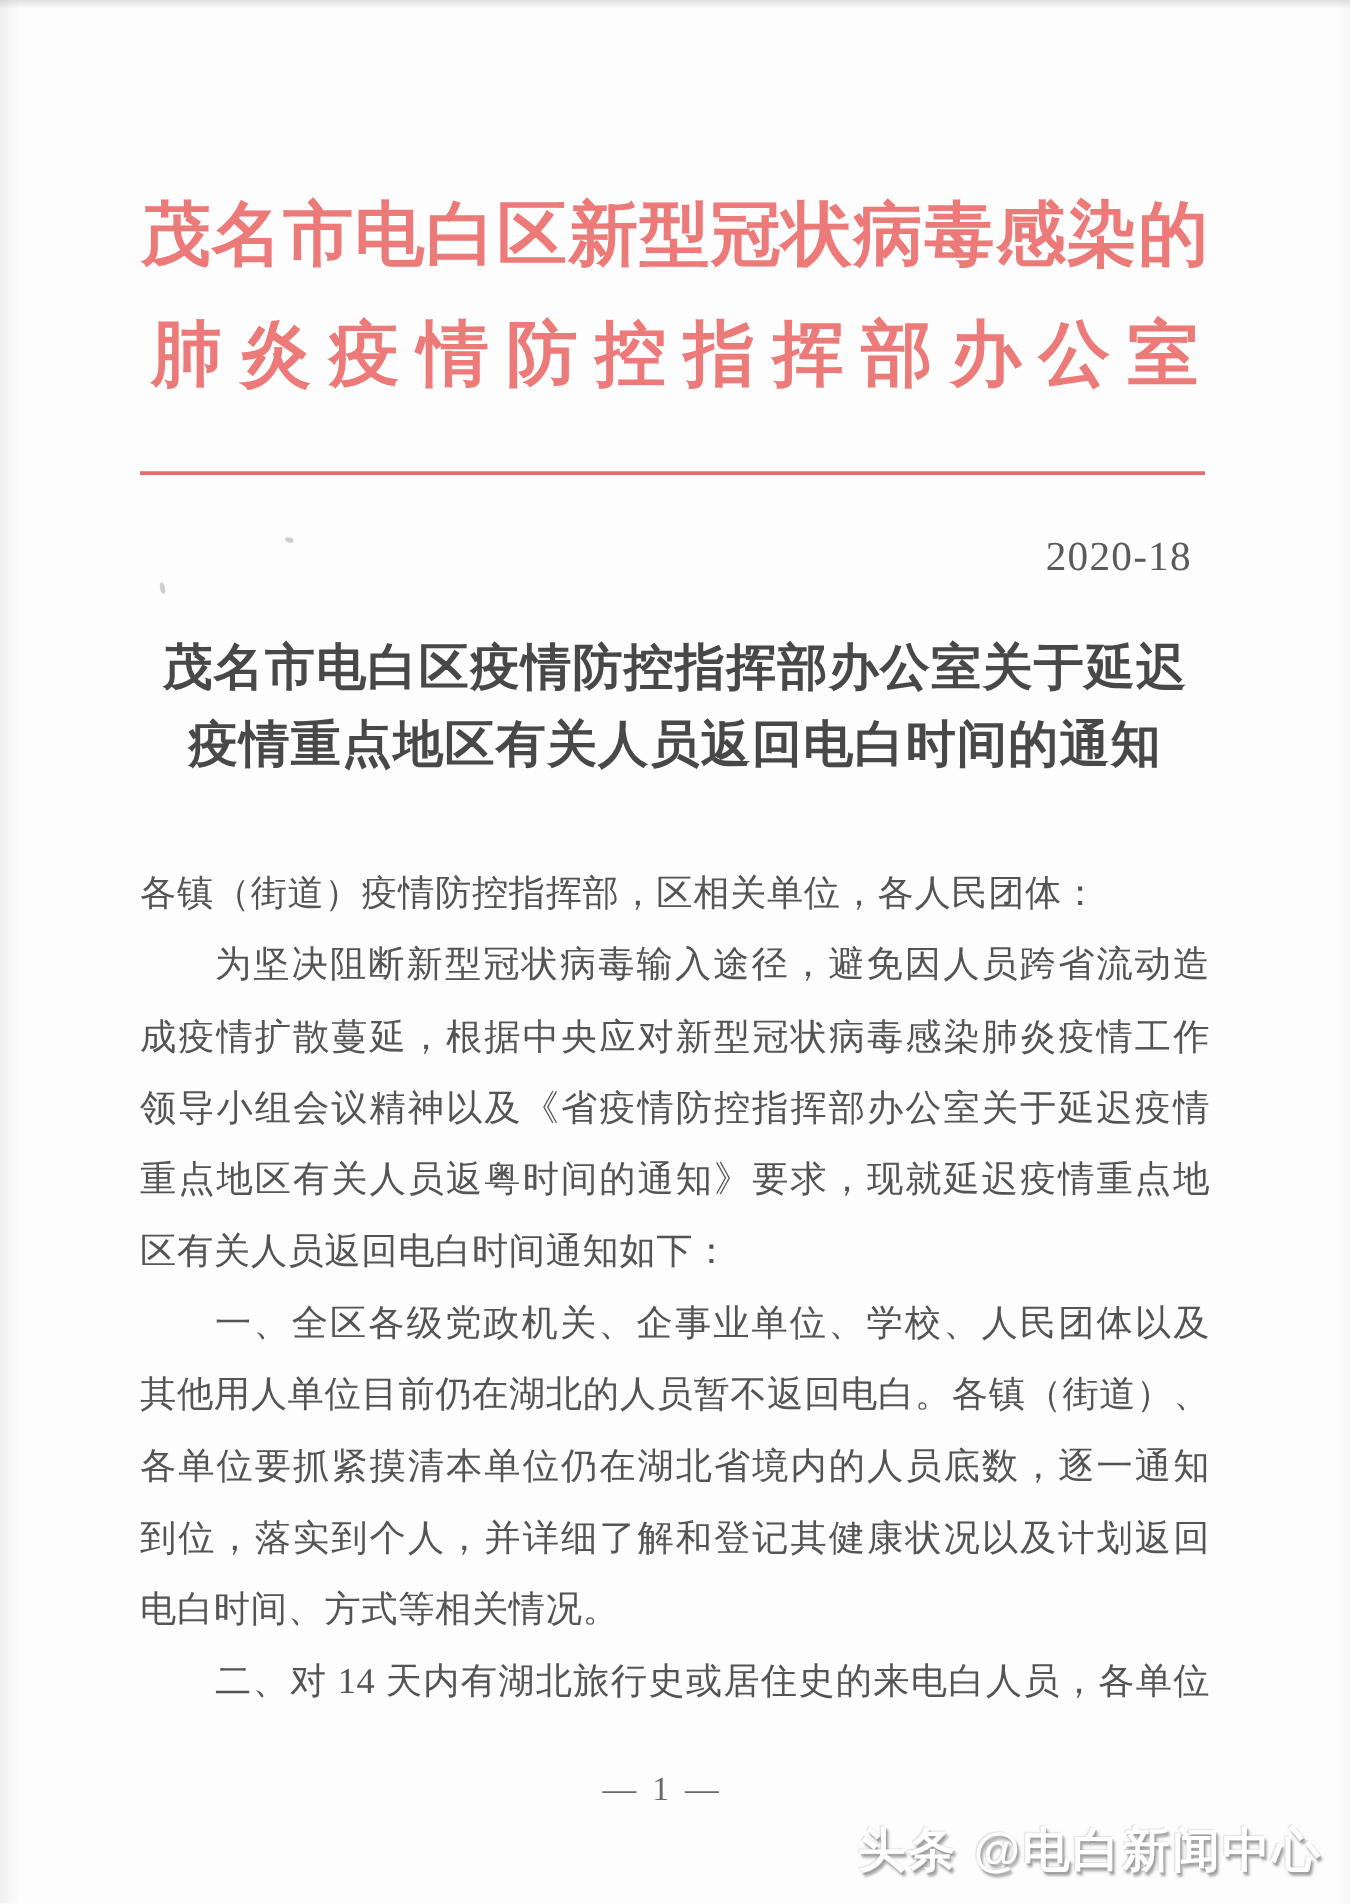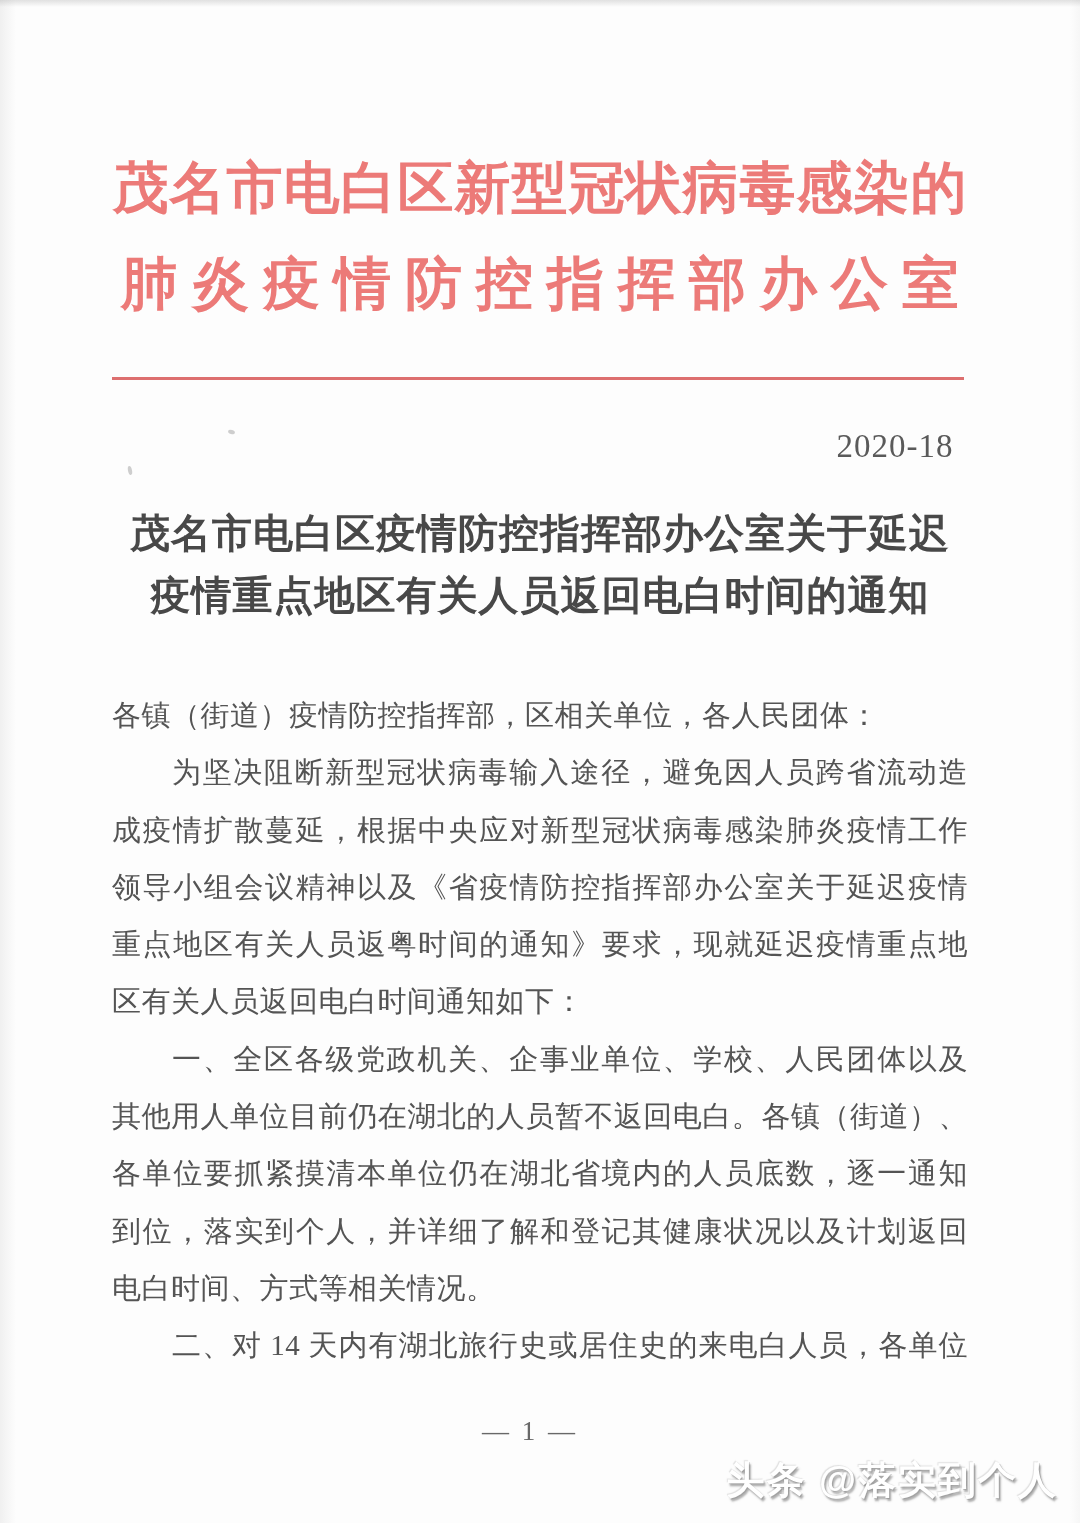--- a/index.html
+++ b/index.html
@@ -131,18 +131,18 @@
     <div class="bl ind j">一、全区各级党政机关、企事业单位、学校、人民团体以及</div>
     <div class="bl j">其他用人单位目前仍在湖北的人员暂不返回电白。各镇（街道）、</div>
     <div class="bl j">各单位要抓紧摸清本单位仍在湖北省境内的人员底数，逐一通知</div>
     <div class="bl j">到位，落实到个人，并详细了解和登记其健康状况以及计划返回</div>
     <div class="bl">电白时间、方式等相关情况。</div>
     <div class="bl ind j">二、对 14 天内有湖北旅行史或居住史的来电白人员，各单位</div>
   </main>
 
   <div class="page-number">— 1 —</div>
 
-  <div class="watermark">头条 @落实到个人</div>
+  <div class="watermark">头条 @电白新闻中心</div>
 
   <span class="speck s1"></span>
   <span class="speck s2"></span>
 
 </div>
 
 </body></html>

